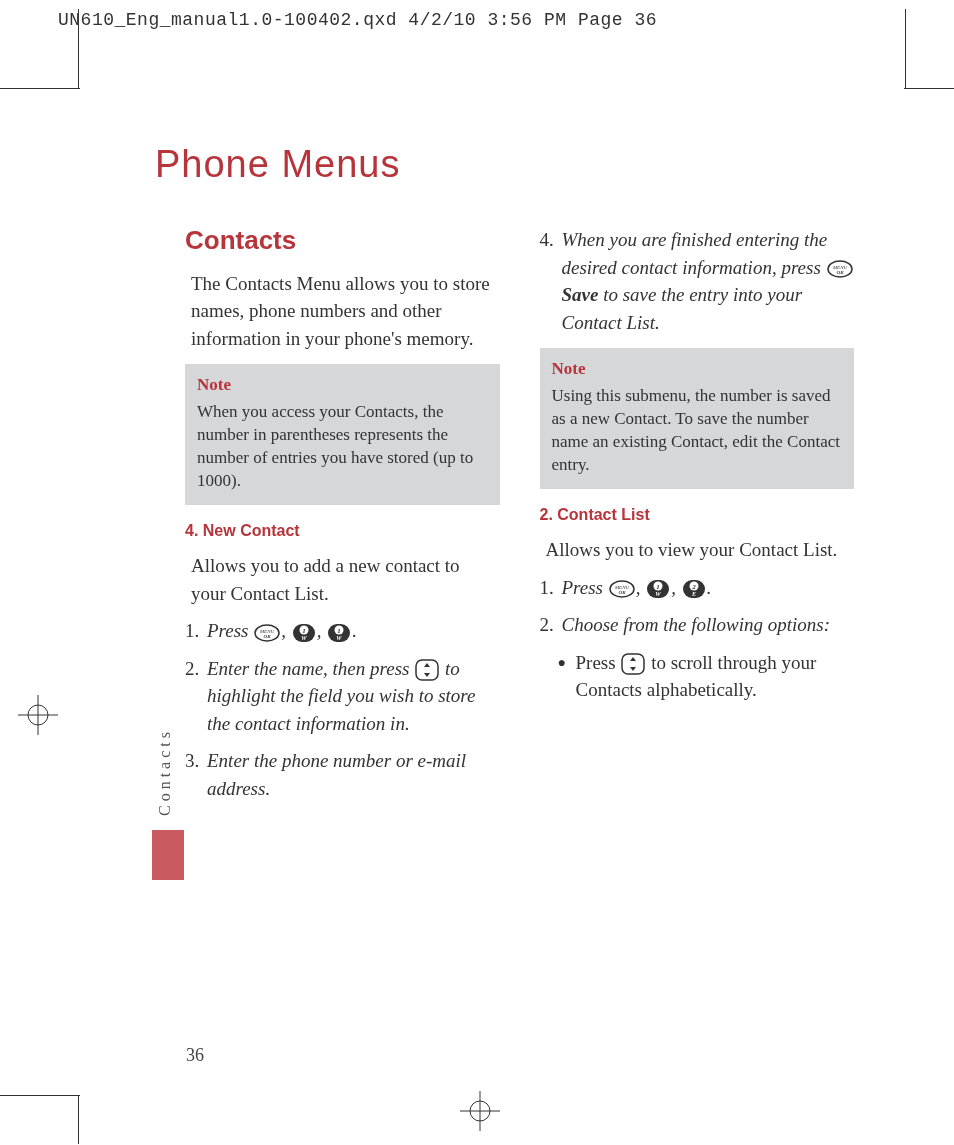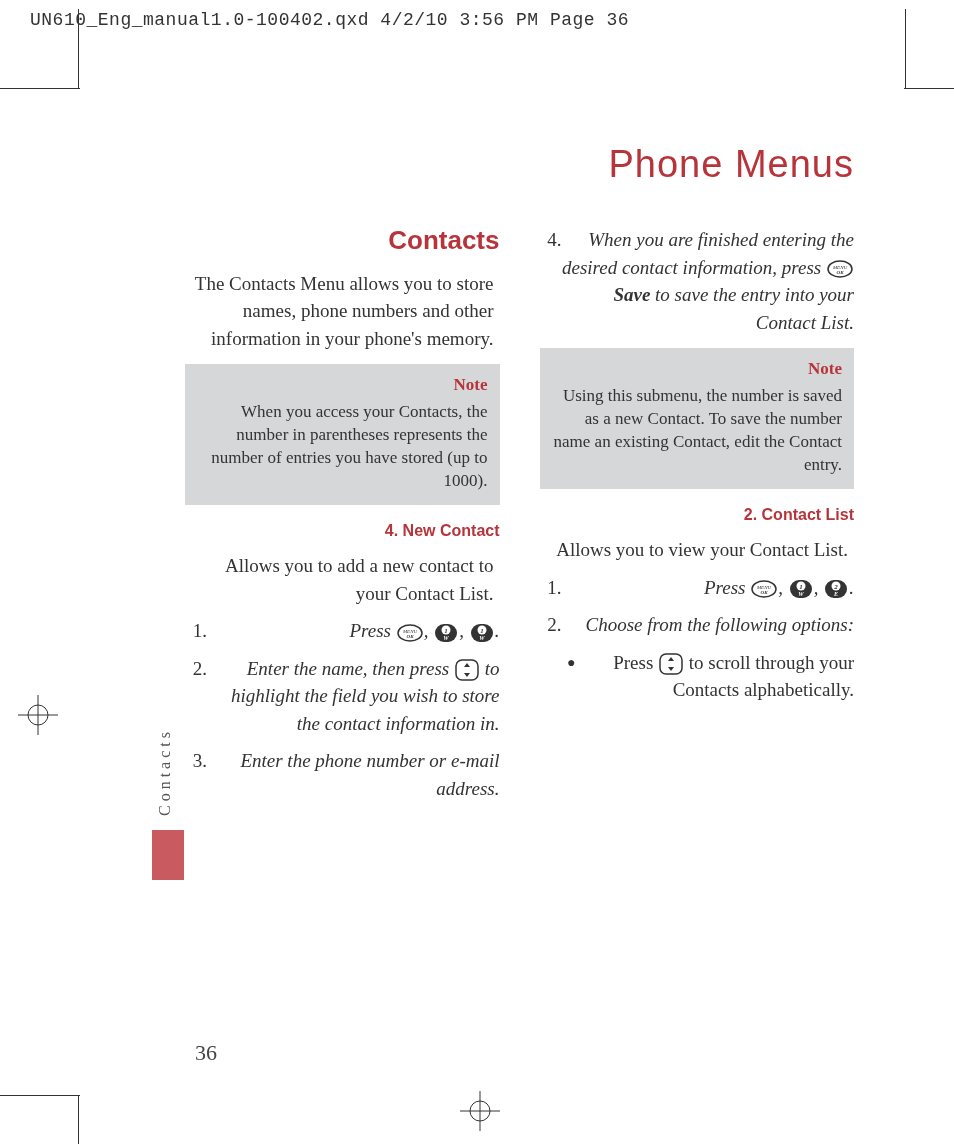--- a/index.html
+++ b/index.html
@@ -11,20 +11,21 @@
     width: 954px;
     height: 1145px;
     position: relative;
     box-sizing: border-box;
   }
   .header-strip {
     font-family: 'Courier New', monospace;
     font-size: 18px;
     padding: 10px 30px;
     letter-spacing: 0.5px;
+    margin-left: 28px;
   }
   .crop-top-left {
     position: absolute;
     top: 88px;
     left: 0;
     width: 80px;
     height: 1px;
     border-top: 1px solid #333;
   }
   .crop-top-left::after {
@@ -76,21 +77,20 @@
   .reg-left { left: 18px; top: 695px; }
   .reg-bottom { left: 460px; bottom: 10px; }
   .page {
     position: absolute;
     left: 80px;
     top: 88px;
     width: 824px;
     height: 1010px;
     box-sizing: border-box;
     padding: 55px 50px 40px 75px;
-    text-align: right;
   }
   .chapter-title {
     color: #b7343b;
     font-size: 38px;
     font-weight: normal;
     letter-spacing: 1px;
     margin: 0 0 30px 0;
     font-family: 'Optima', 'Segoe UI', sans-serif;
   }
   .columns {
@@ -172,23 +172,23 @@
   .side-block {
     position: absolute;
     left: 72px;
     top: 742px;
     width: 32px;
     height: 50px;
     background: #c85a60;
   }
   .page-num {
     position: absolute;
-    left: 115px;
+    left: 106px;
     bottom: 32px;
-    font-size: 22px;
+    font-size: 18px;
     color: #444;
   }
 </style>
 </head>
 <body>
 
 <div class="header-strip">UN610_Eng_manual1.0-100402.qxd  4/2/10  3:56 PM  Page 36</div>
 
 <div class="crop-top-left"></div>
 <div class="crop-top-right"></div>

